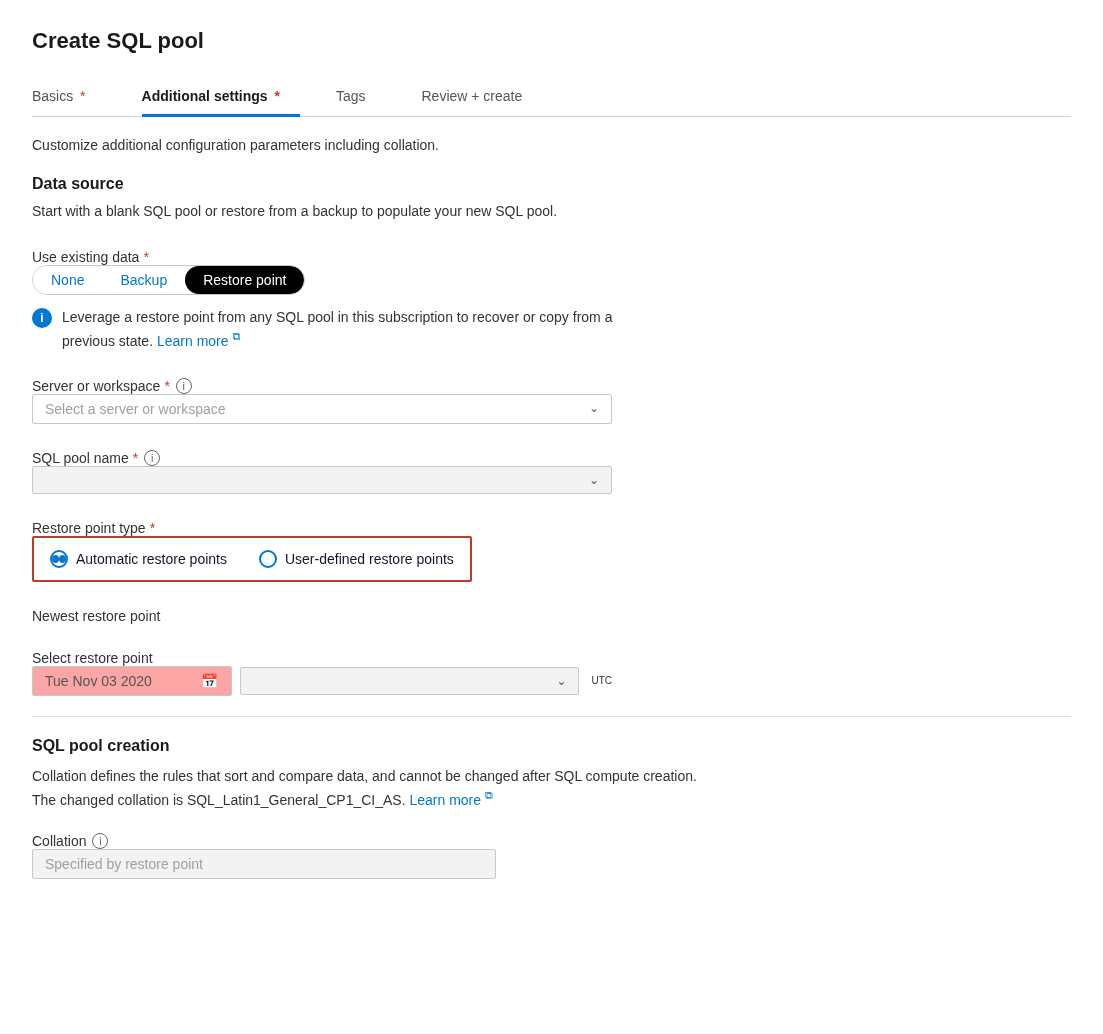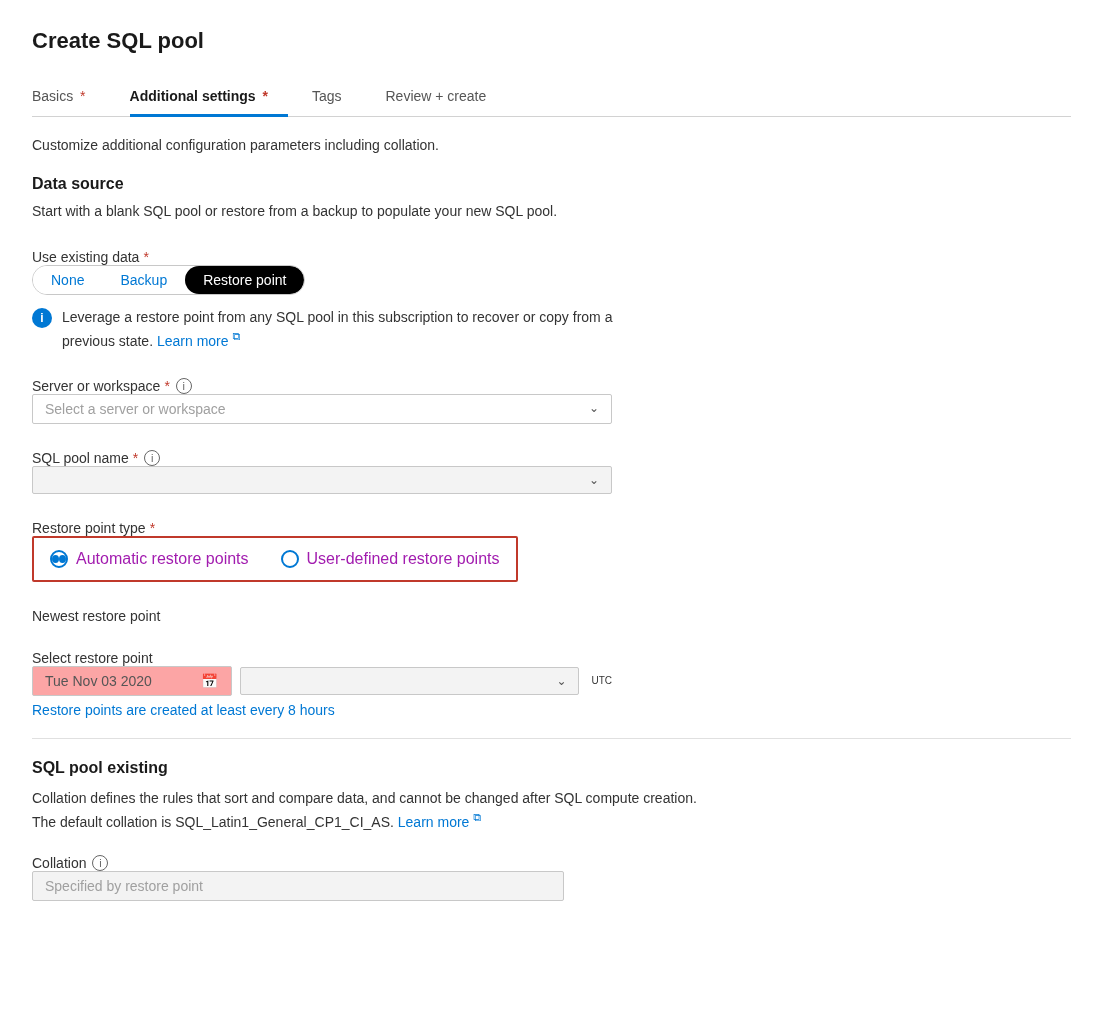--- a/index.html
+++ b/index.html
@@ -18,21 +18,21 @@
       font-size: 22px;
       font-weight: 600;
       color: #1a1a1a;
       margin-bottom: 24px;
     }
     
     .tabs {
       display: flex;
       border-bottom: 1px solid #d2d2d2;
       margin-bottom: 20px;
-      gap: 4px;
+      gap: 16px;
     }
     .tab {
       padding: 10px 20px 10px 0;
       margin-right: 20px;
       cursor: pointer;
       font-size: 14px;
       color: #555;
       border-bottom: 3px solid transparent;
       margin-bottom: -1px;
       white-space: nowrap;
@@ -208,22 +208,22 @@
       border: 2px solid #0078d4;
     }
     .radio-btn.selected::after {
       content: '';
       width: 8px;
       height: 8px;
       border-radius: 50%;
       background: #0078d4;
     }
     .radio-label {
-      font-size: 16px;
-      color: #a21caf;
+      font-size: 14px;
+      color: #0f172a;
     }
     
     .date-picker-row {
       display: flex;
       align-items: center;
       gap: 8px;
       width: 580px;
     }
     .date-input {
       display: flex;
@@ -275,21 +275,21 @@
       color: #0078d4;
       text-decoration: none;
     }
     .collation-input {
       display: flex;
       align-items: flex-start;
       border: 1px solid #c8c8c8;
       border-radius: 2px;
       padding: 6px 12px;
       background: #f3f3f3;
-      width: 532px;
+      width: 464px;
     }
     .collation-placeholder {
       color: #a0a0a0;
       font-size: 14px;
     }
     .separator {
       border: none;
       border-top: 1px solid #e0e0e0;
       margin: 8px 0 20px 0;
     }
@@ -410,30 +410,29 @@
         <div class="date-input">
           <span class="date-input-text">Tue Nov 03 2020</span>
           <span class="calendar-icon">📅</span>
         </div>
         <div class="time-dropdown">
           <span class="dropdown-placeholder"></span>
           <span class="dropdown-arrow">⌄</span>
         </div>
         <span class="utc-label">UTC</span>
       </div>
-      <div class="restore-hint">Restore points are created at least every 8 hours</div>
     </div>
   </div>
 
   <hr class="separator">
 
-  <div class="section-title">SQL pool existing</div>
+  <div class="section-title">SQL pool creation</div>
   <div class="collation-description">
     <span>Collation defines the rules that sort and compare data, and cannot be changed after SQL compute creation.</span><br>
-    <span>The default collation is SQL_Latin1_General_CP1_CI_AS.</span>
+    <span>The changed collation is SQL_Latin1_General_CP1_CI_AS.</span>
     <a href="#">
       <span>Learn more</span> <span class="link-icon">⧉</span>
     </a>
   </div>
 
   <div class="form-row">
     <div class="form-label">
       <span>Collation</span>
       <span class="info-icon">i</span>
     </div>

